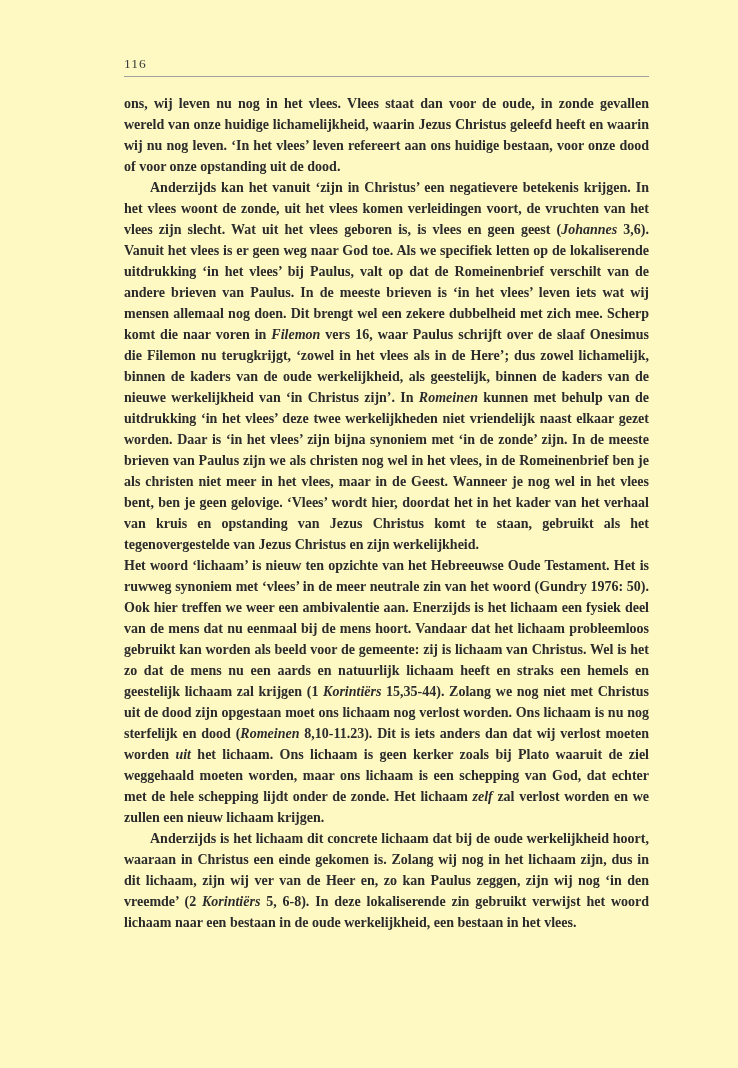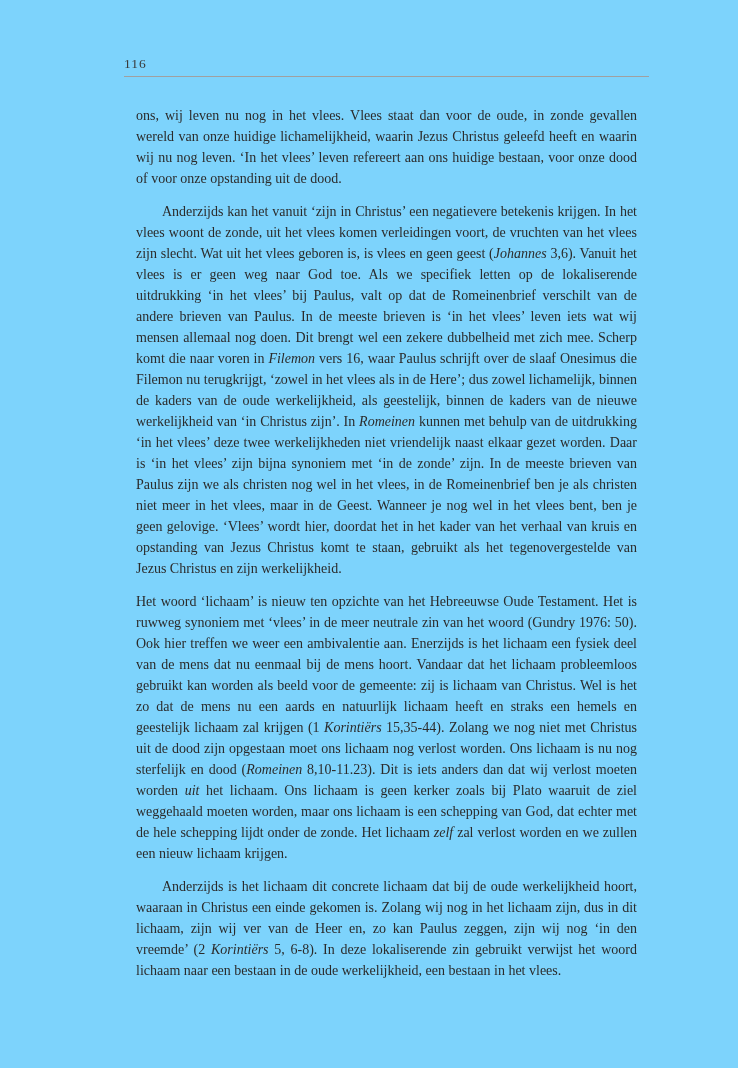--- a/index.html
+++ b/index.html
@@ -10,21 +10,21 @@
     width: 738px;
     height: 1068px;
     background: #fdfdfc;
     overflow: hidden;
     font-family: "Liberation Serif", serif;
   }
   .page {
     position: relative;
     width: 738px;
     height: 1068px;
-    background: #7dd3fc;
+    background: #fef9c3;
   }
   .page-header {
     position: absolute;
     left: 124px;
     top: 54px;
     width: 525px;
   }
   .page-number {
     display: inline-block;
     font-size: 13.5px;
@@ -46,22 +46,23 @@
     top: 93px;
     width: 525px;
     color: #2b2b2b;
     font-size: 14px;
     line-height: 21px;
     text-align: justify;
     font-variant-numeric: oldstyle-nums;
     font-feature-settings: "onum";
   }
   .text-column p {
-    margin: 12px;
+    margin: 0;
     padding: 0;
+    font-weight: bold;
   }
   .text-column p.indent {
     text-indent: 26px;
   }
   .text-column .heading {
     margin: 21px 0 0 0;
     padding-left: 26px;
   }
   .text-column i {
     font-style: italic;

